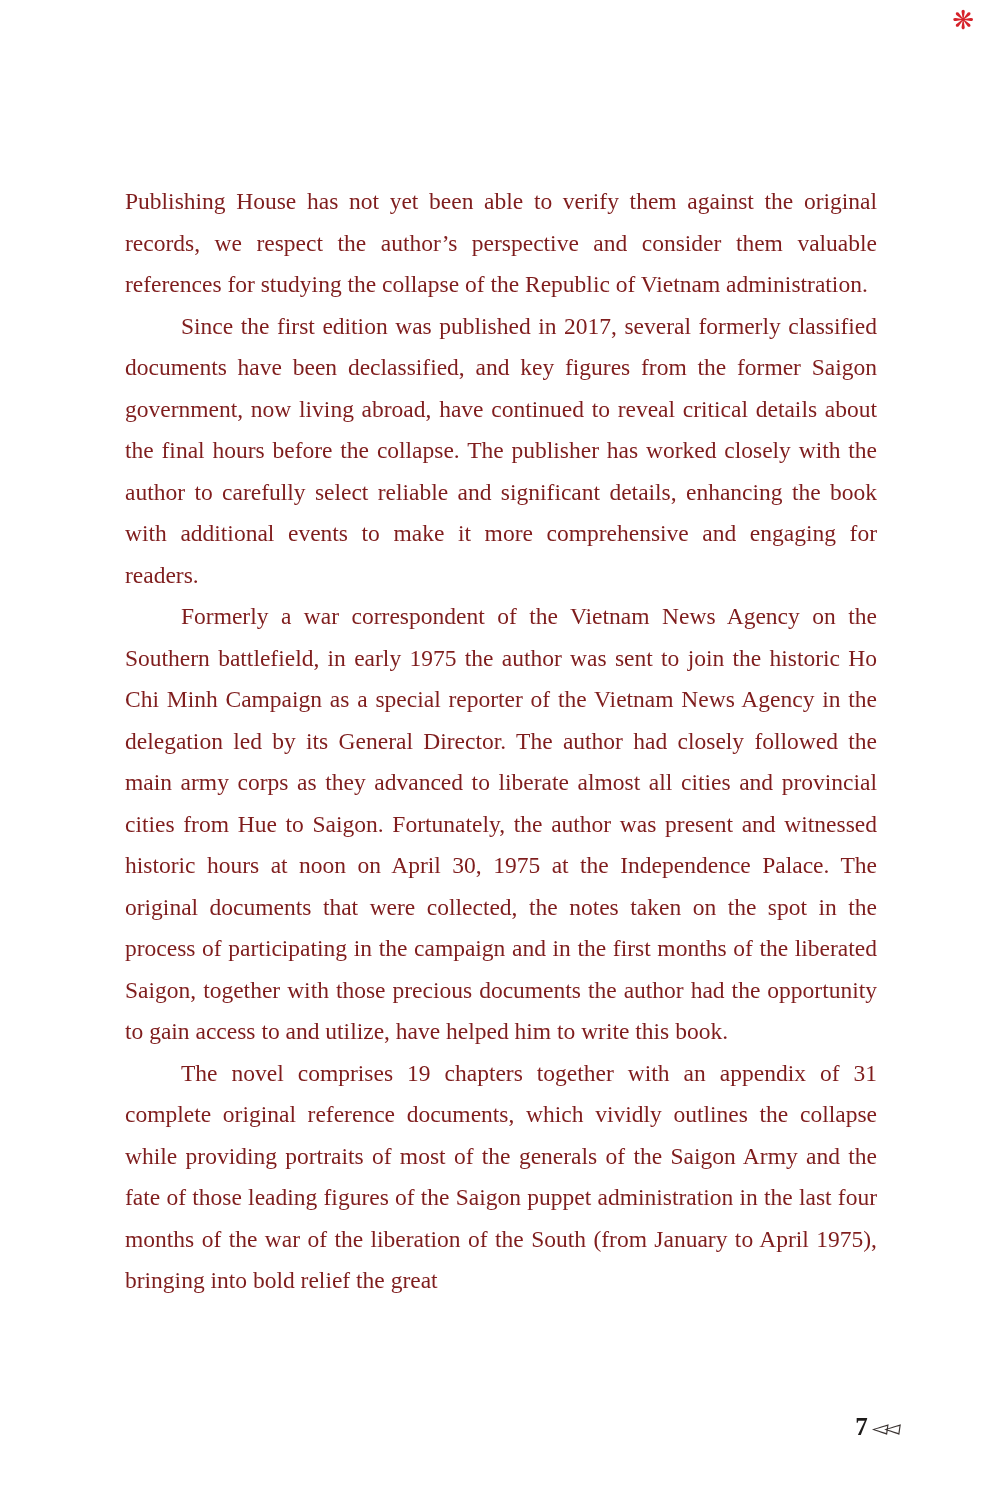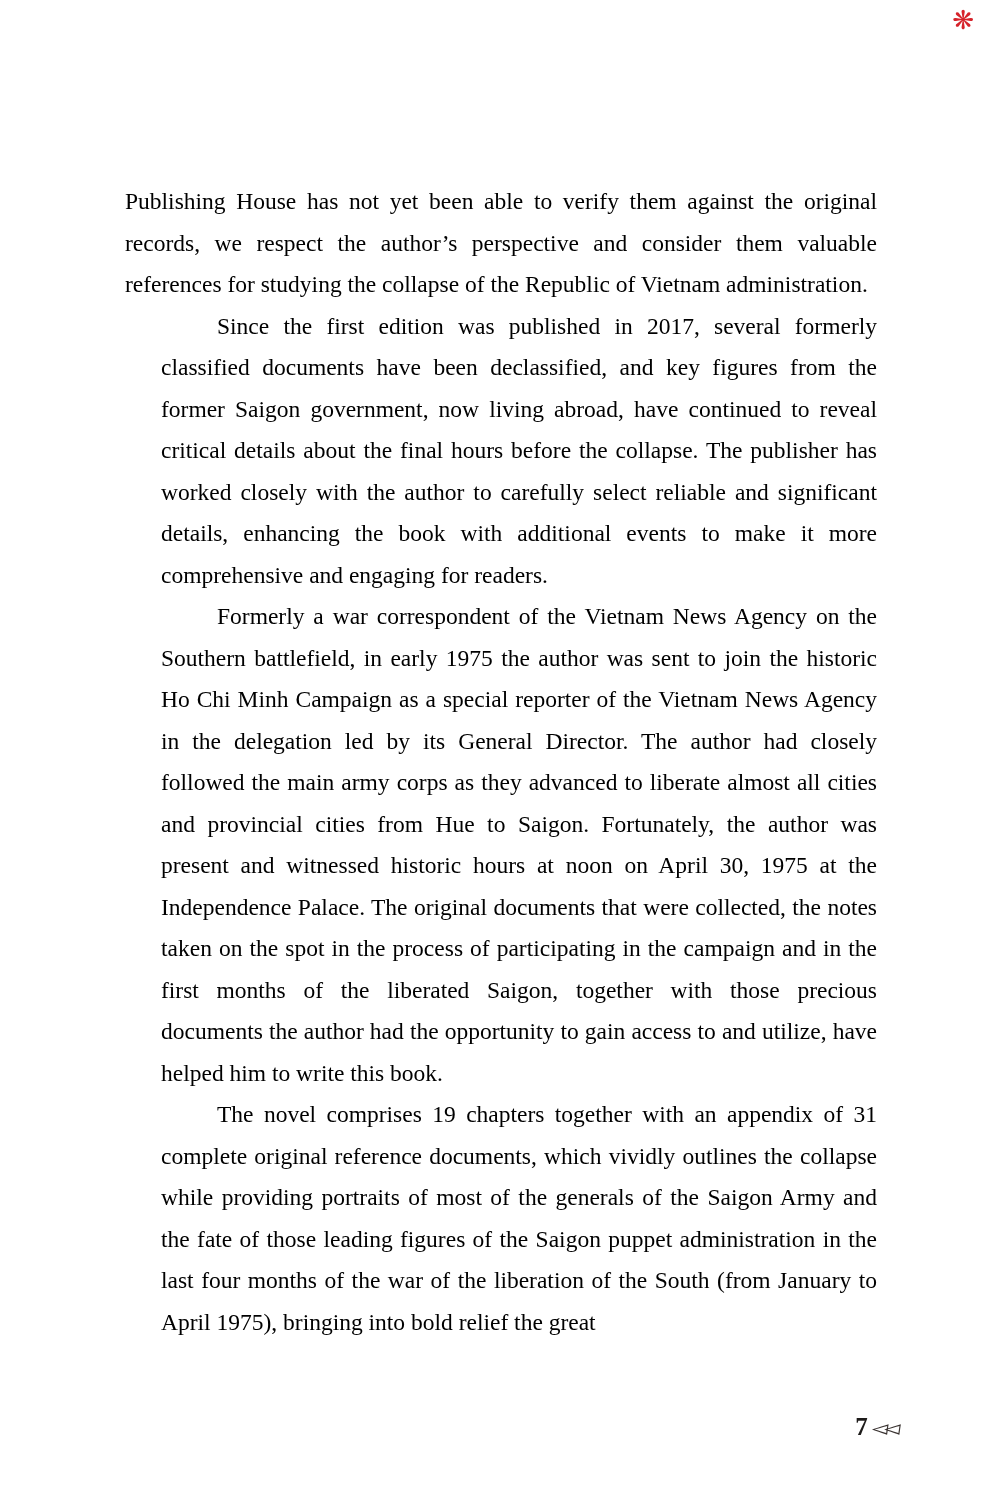--- a/index.html
+++ b/index.html
@@ -21,32 +21,31 @@
     right: 26px;
     font-size: 26px;
     line-height: 26px;
     color: #d6232b;
   }
   .text-block {
     position: absolute;
     left: 125px;
     width: 752px;
     top: 181px;
-    color: #000000;
+    color: #7f1d1d;
     font-size: 23.5px;
     line-height: 41.5px;
     text-align: justify;
   }
   .text-block p {
     margin: 0;
     padding: 0;
   }
   .text-block p.indent {
     text-indent: 56px;
-    margin-left: 36px;
   }
   .footer {
     position: absolute;
     right: 104px;
     top: 1412px;
     font-size: 25px;
     line-height: 30px;
     color: #1d1b1a;
     white-space: nowrap;
   }

